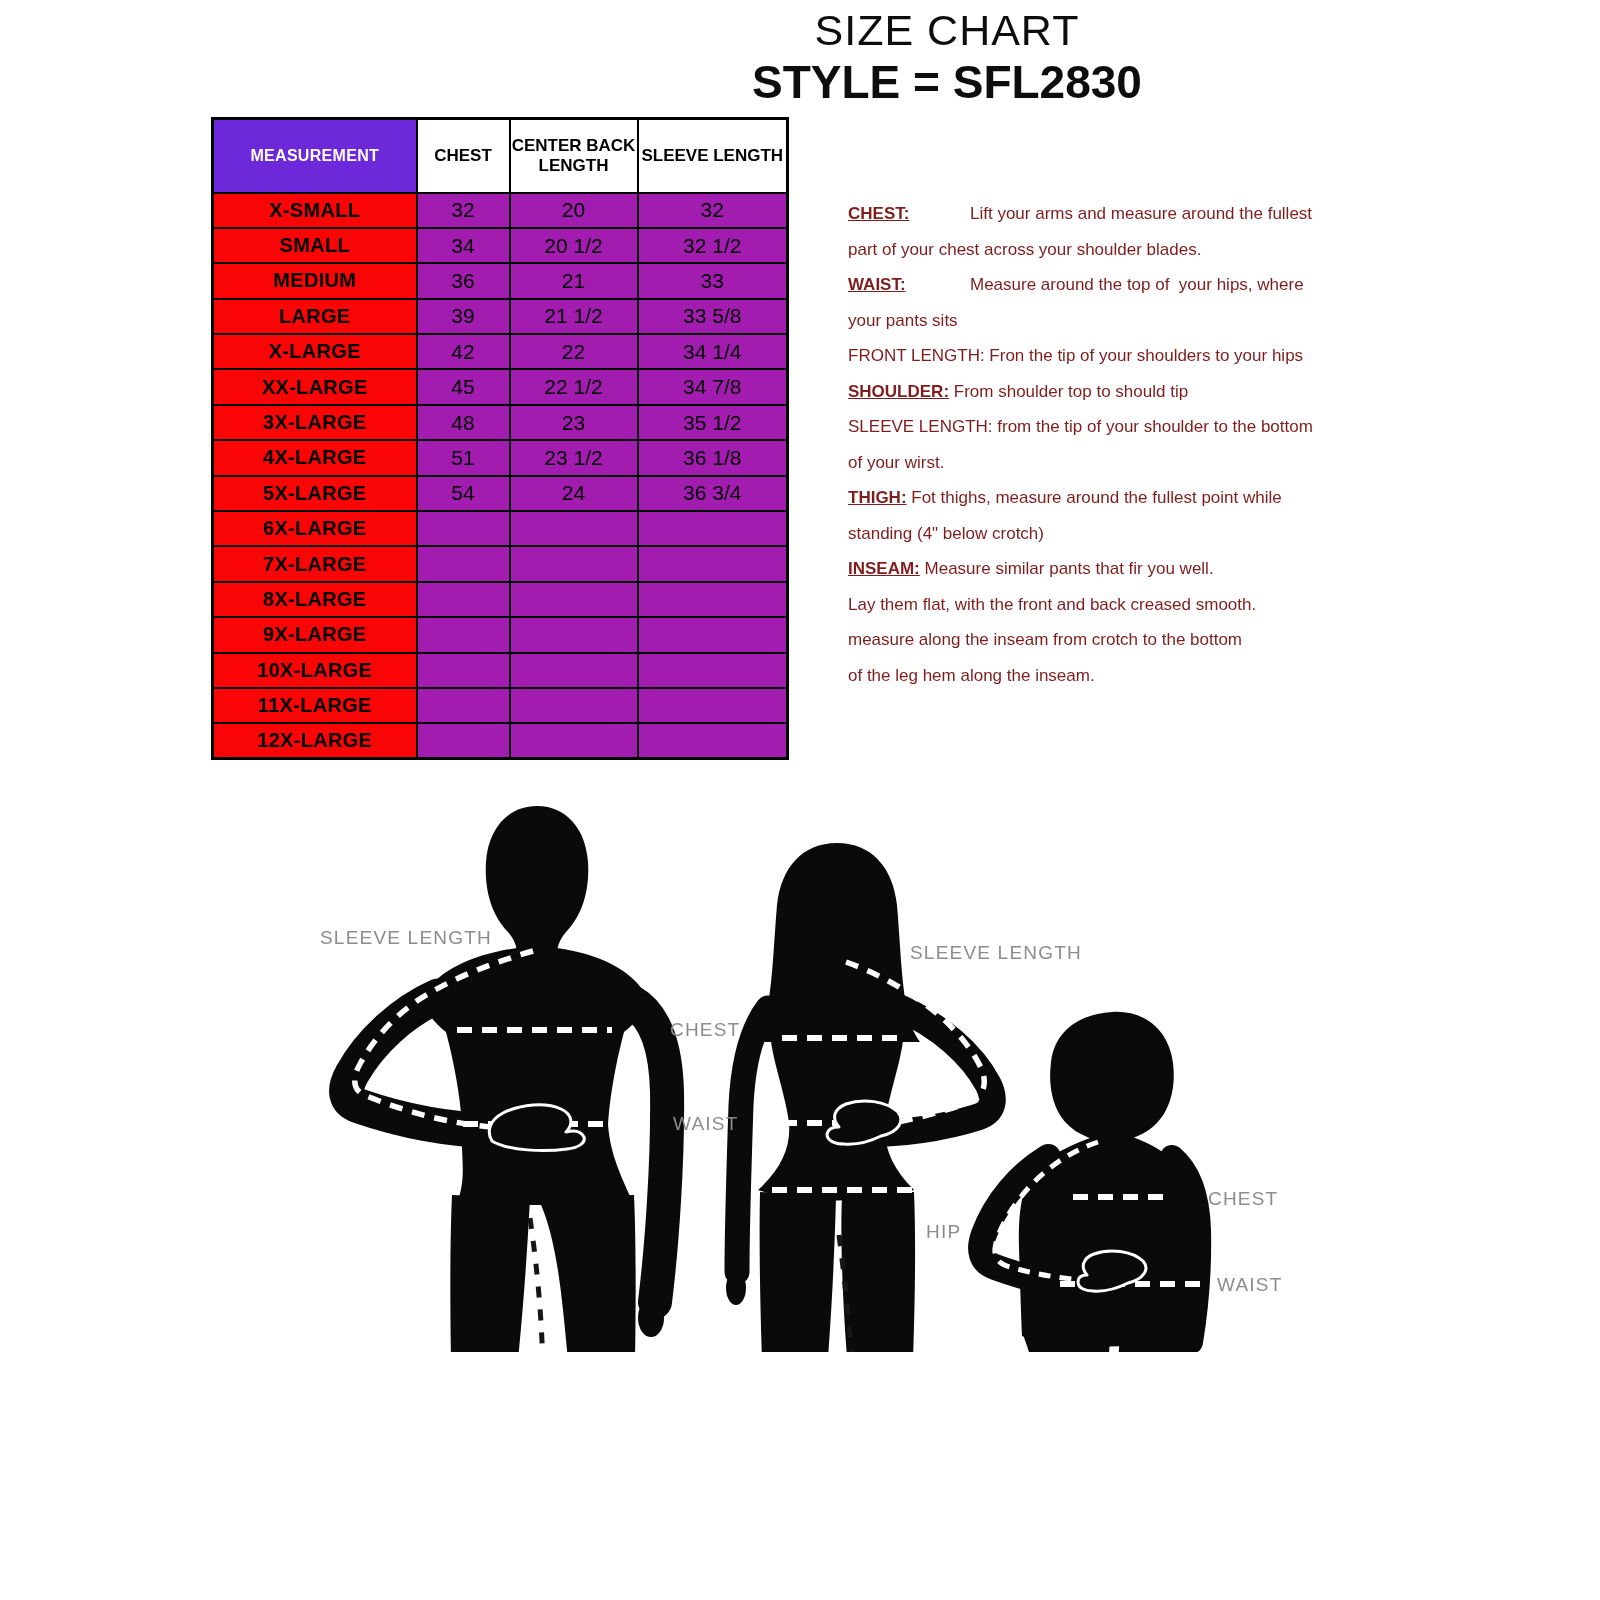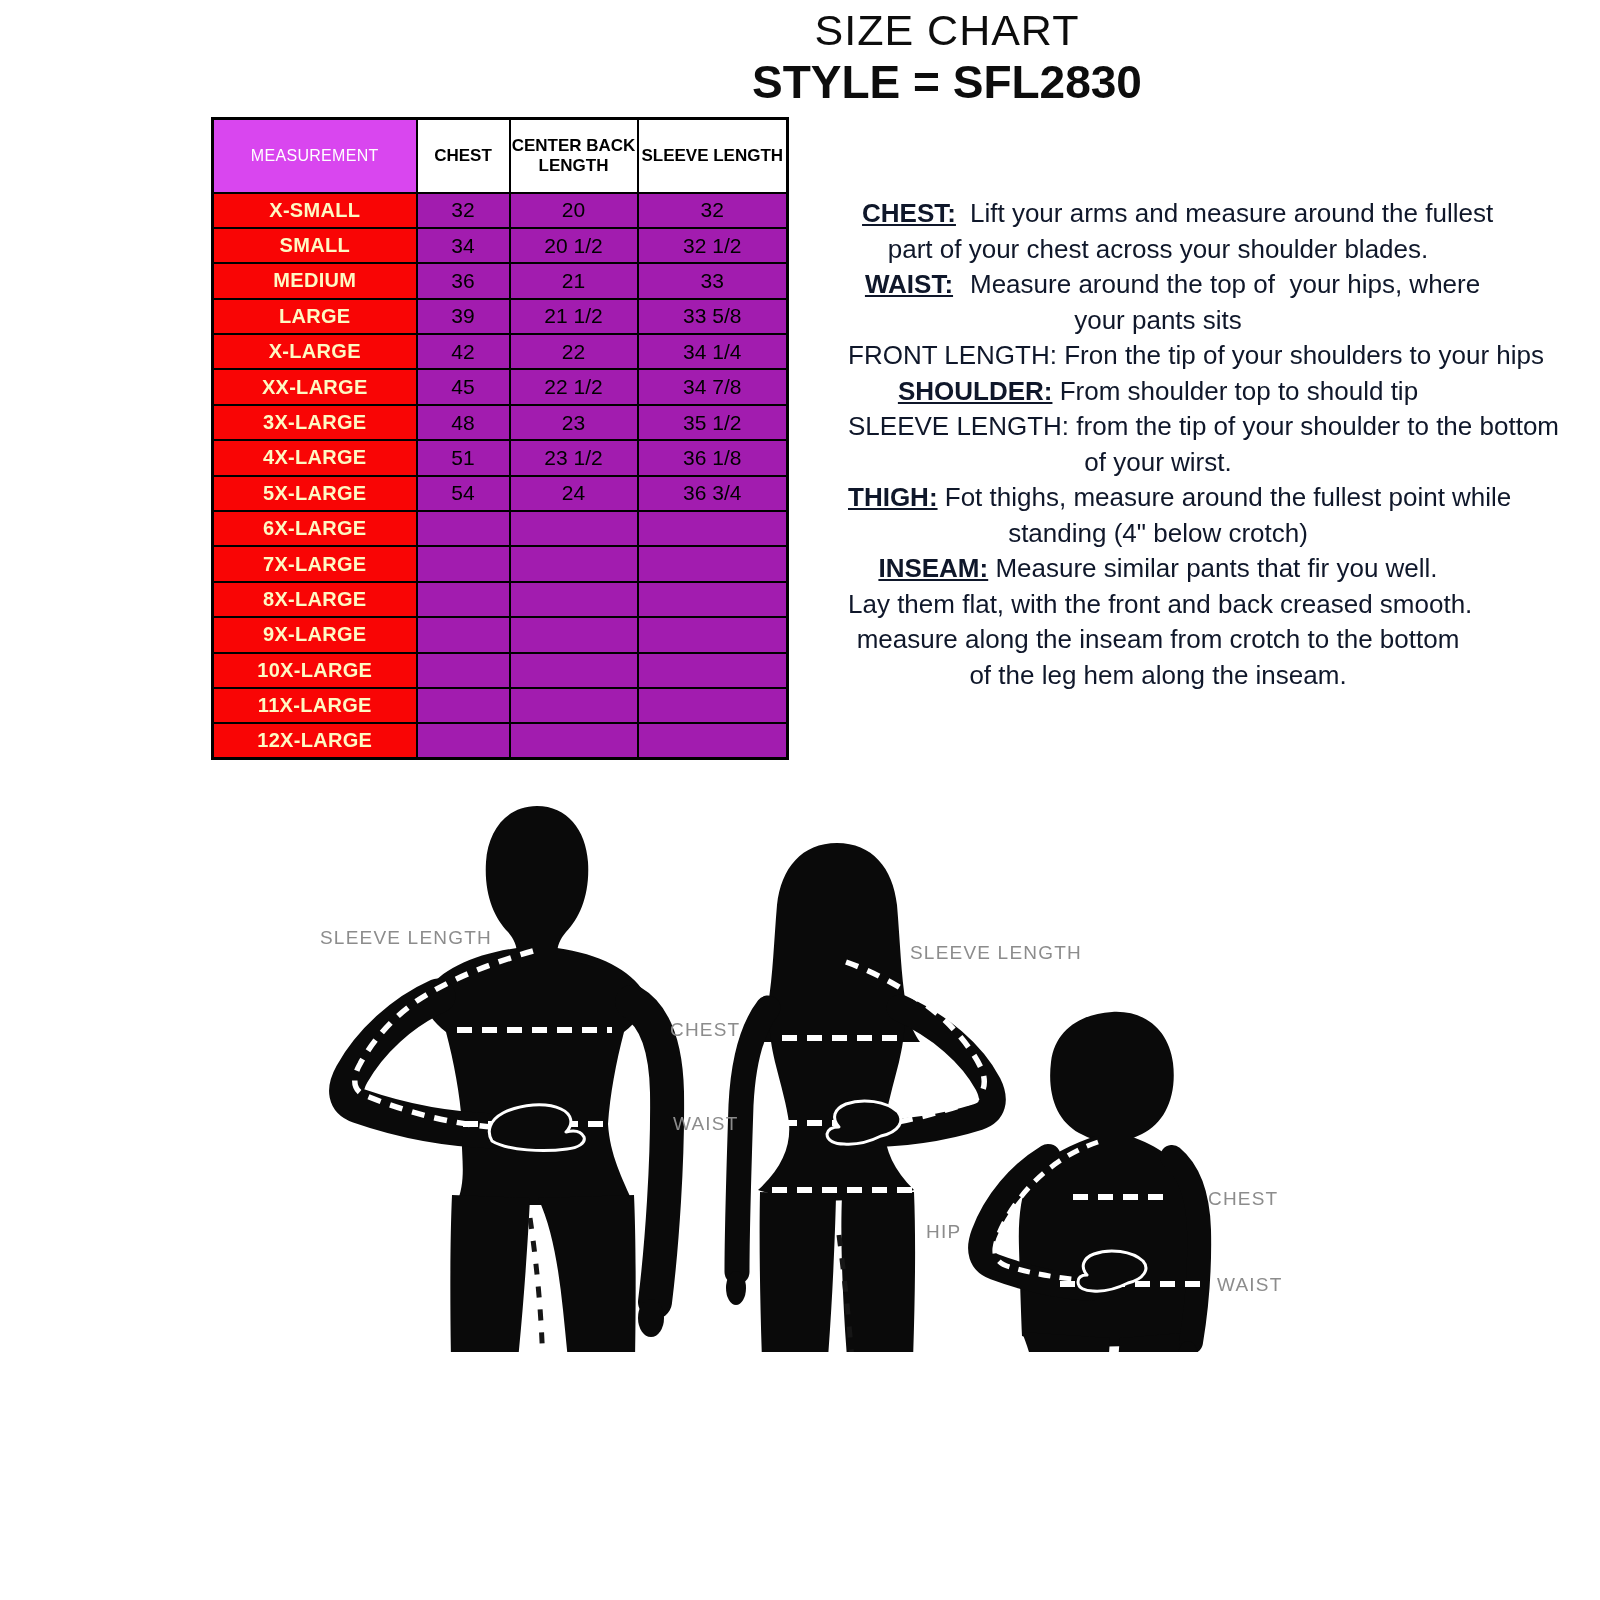--- a/index.html
+++ b/index.html
@@ -11,28 +11,28 @@
   .title-main{font-size:43px;font-weight:400;letter-spacing:1px;color:#0d0d0d;}
   .title-style{font-size:46px;font-weight:700;color:#0d0d0d;}
 
   
   .size-table{position:absolute;left:211px;top:117px;border-collapse:collapse;
               table-layout:fixed;border:3px solid #000;}
   .size-table th,.size-table td{border:2px solid #000;text-align:center;vertical-align:middle;
               padding:0;overflow:hidden;}
   .size-table thead tr{height:74px;}
   .size-table tbody tr{height:35.4px;}
-  th.red-h{background:#d946ef;color:#fff;font-size:16px;font-weight:400;letter-spacing:.3px;}
+  th.red-h{background:#6d28d9;color:#fff;font-size:16px;font-weight:700;letter-spacing:.3px;}
   th.white-h{background:#fff;color:#000;font-size:17px;font-weight:700;line-height:1.15;}
-  td.size-cell{background:#F90505;color:#fef9c3;font-weight:700;font-size:20px;letter-spacing:.3px;}
+  td.size-cell{background:#F90505;color:#000000;font-weight:700;font-size:20px;letter-spacing:.3px;}
   td.val-cell{background:#a21caf;color:#000;font-size:21px;font-weight:400;}
 
   
   .instructions{position:absolute;left:848px;top:196px;width:620px;}
-  .instr-line{height:35.5px;line-height:35.5px;font-size:26px;color:#0f172a;white-space:pre;text-align:center;}
+  .instr-line{height:35.5px;line-height:35.5px;font-size:17px;color:#7f1d1d;white-space:pre;}
   .instr-label{font-weight:700;text-decoration:underline;}
   .tabcell{display:inline-block;width:122px;}
 
   
   .fig-svg{position:absolute;left:0;top:790px;width:1600px;height:810px;}
   .fig-label{position:absolute;color:#8C8C8C;font-size:19px;letter-spacing:1.2px;
              font-weight:400;white-space:nowrap;}
   .sil{fill:#0A0A0A;}
   .armstroke{fill:none;stroke:#0A0A0A;stroke-linecap:round;stroke-linejoin:round;}
   .dashw{fill:none;stroke:#ffffff;stroke-width:6;stroke-dasharray:15 10;}

